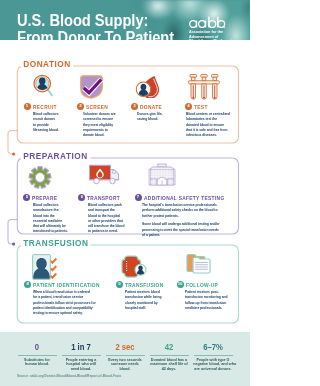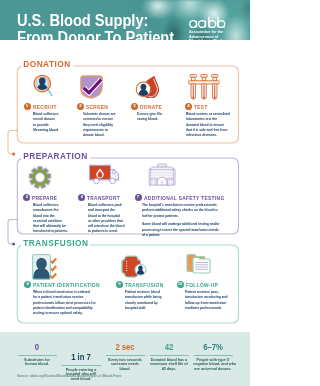--- a/index.html
+++ b/index.html
@@ -344,21 +344,21 @@
       </div>
     </div>
 
   <div class="stats">
     <div id="stats-row">
         <div class="stat" style="left: 15px; width: 44px;">
           <div class="stat-val" style="color:#6b4f9e">0</div>
           <div class="stat-rule"></div>
           <div class="stat-lbl">Substitutes for<br>human blood.</div>
         </div>
-        <div class="stat" style="left: 59px; width: 44px; margin-top: 10px;">
+        <div class="stat" style="left: 59px; width: 44px;">
           <div class="stat-val" style="color:#1d3f63">1 in 7</div>
           <div class="stat-rule"></div>
           <div class="stat-lbl">People entering a<br>hospital who will<br>need blood.</div>
         </div>
         <div class="stat" style="left: 103px; width: 44px;">
           <div class="stat-val" style="color:#d2682b">2 sec</div>
           <div class="stat-rule"></div>
           <div class="stat-lbl">Every two seconds<br>someone needs<br>blood.</div>
         </div>
         <div class="stat" style="left: 147px; width: 44px;">

